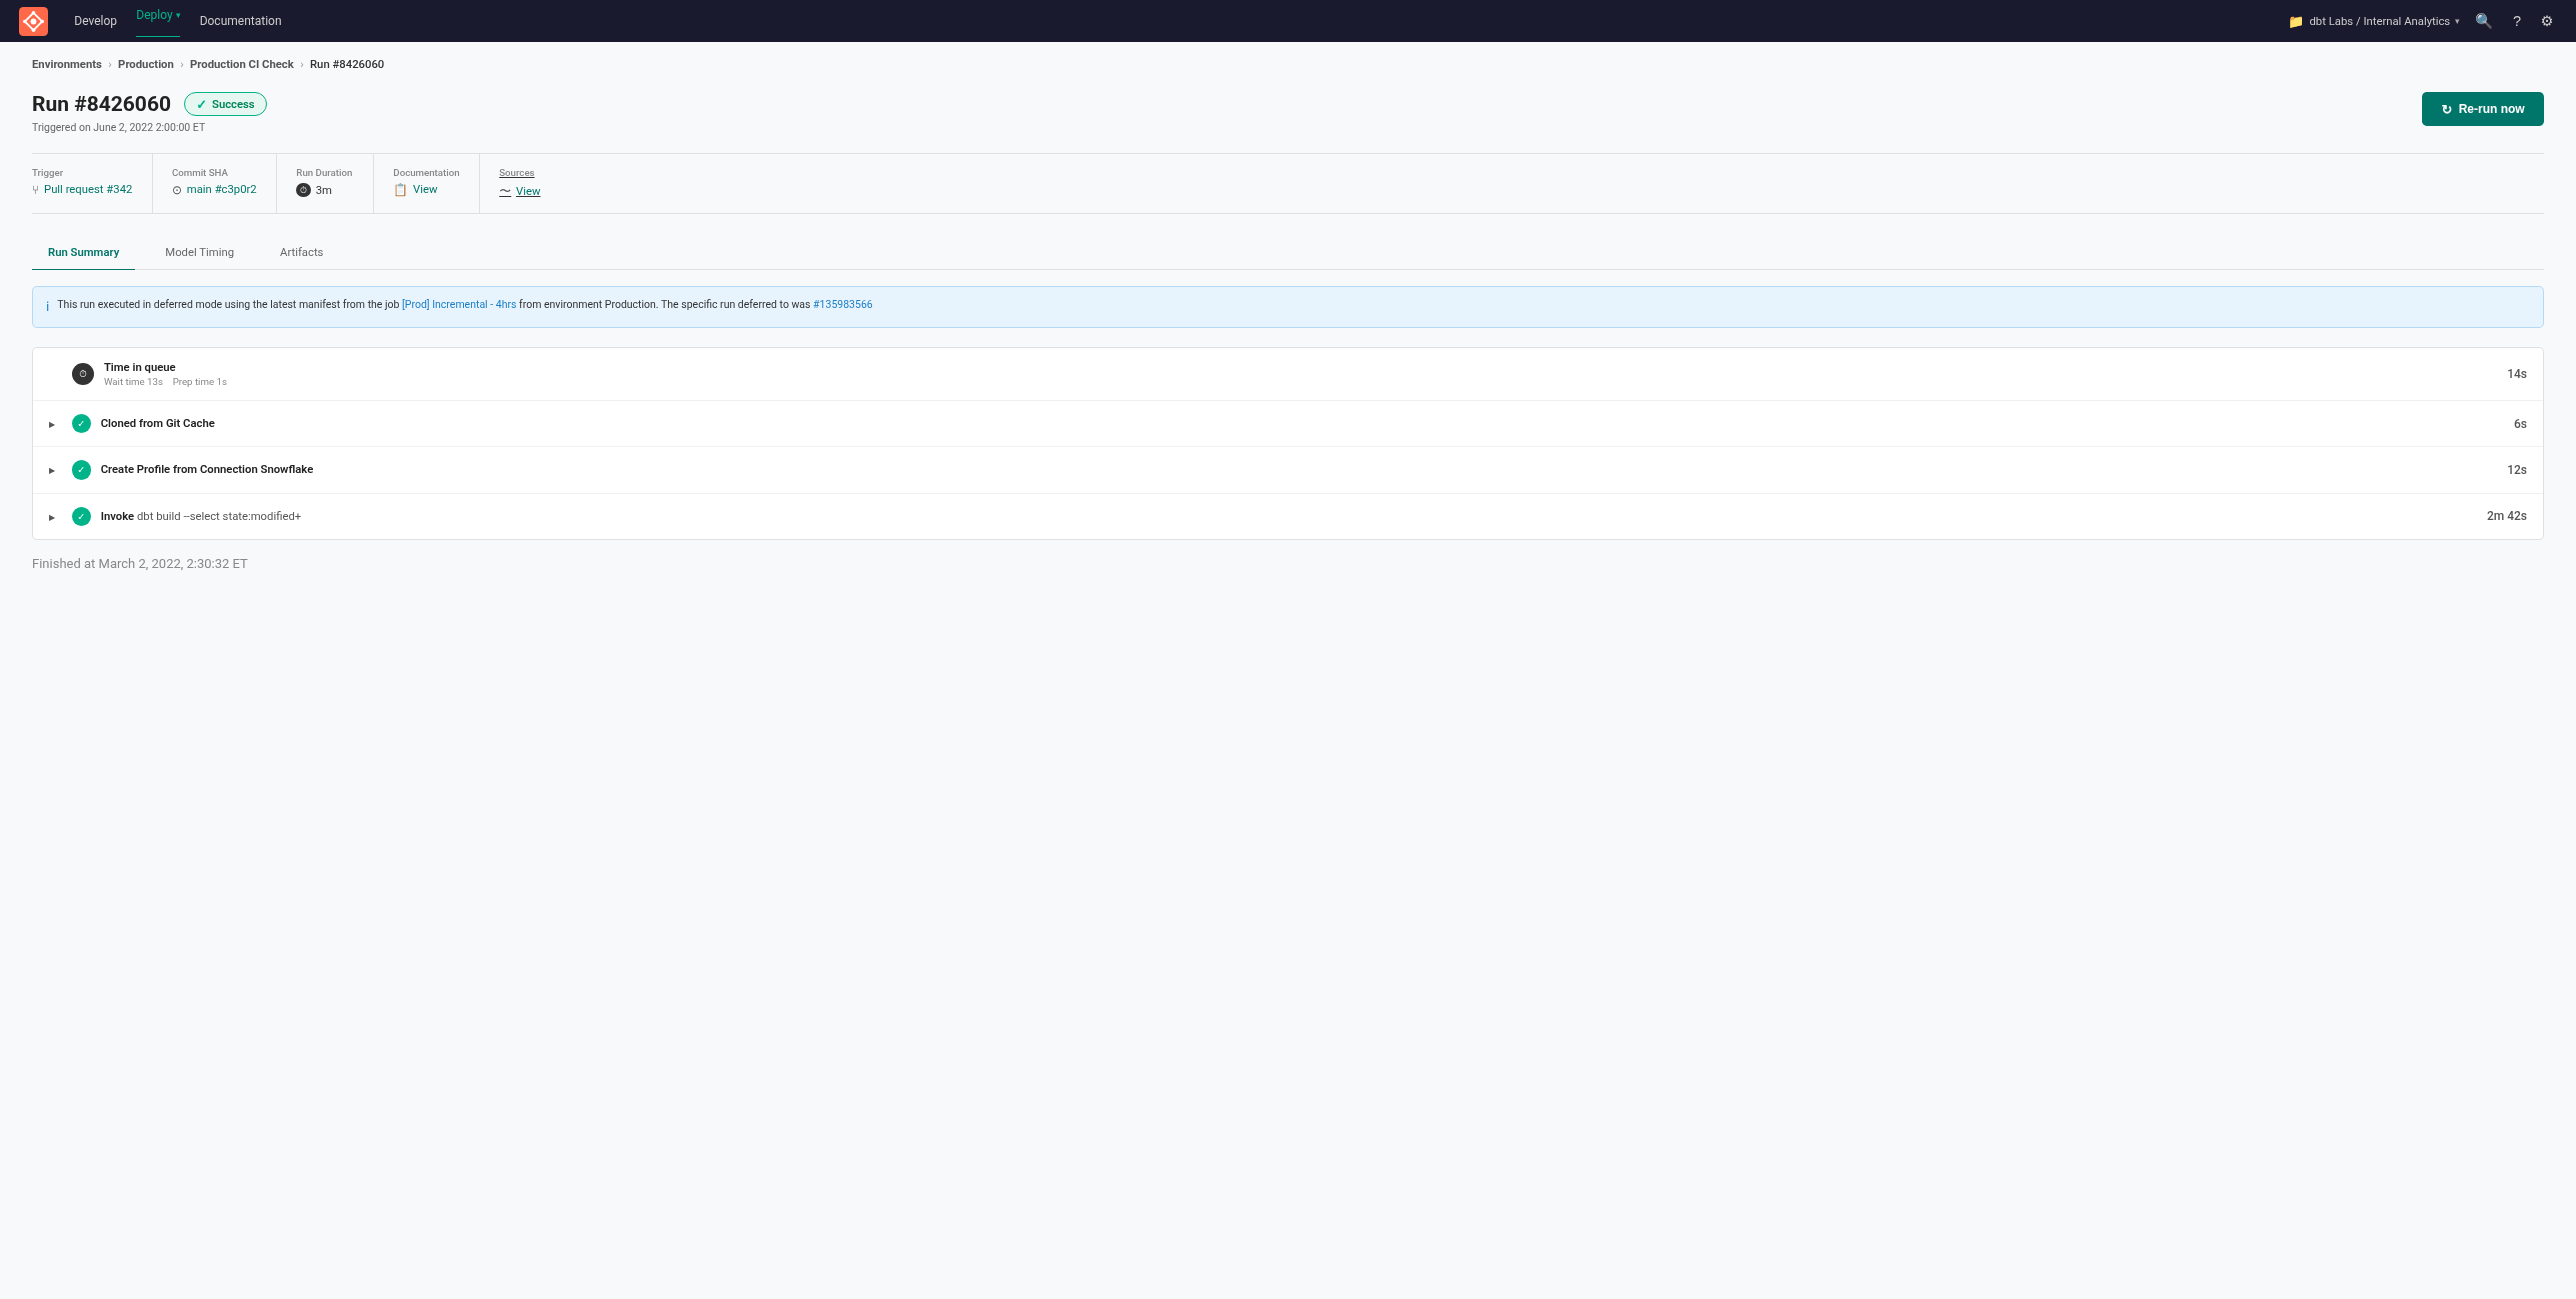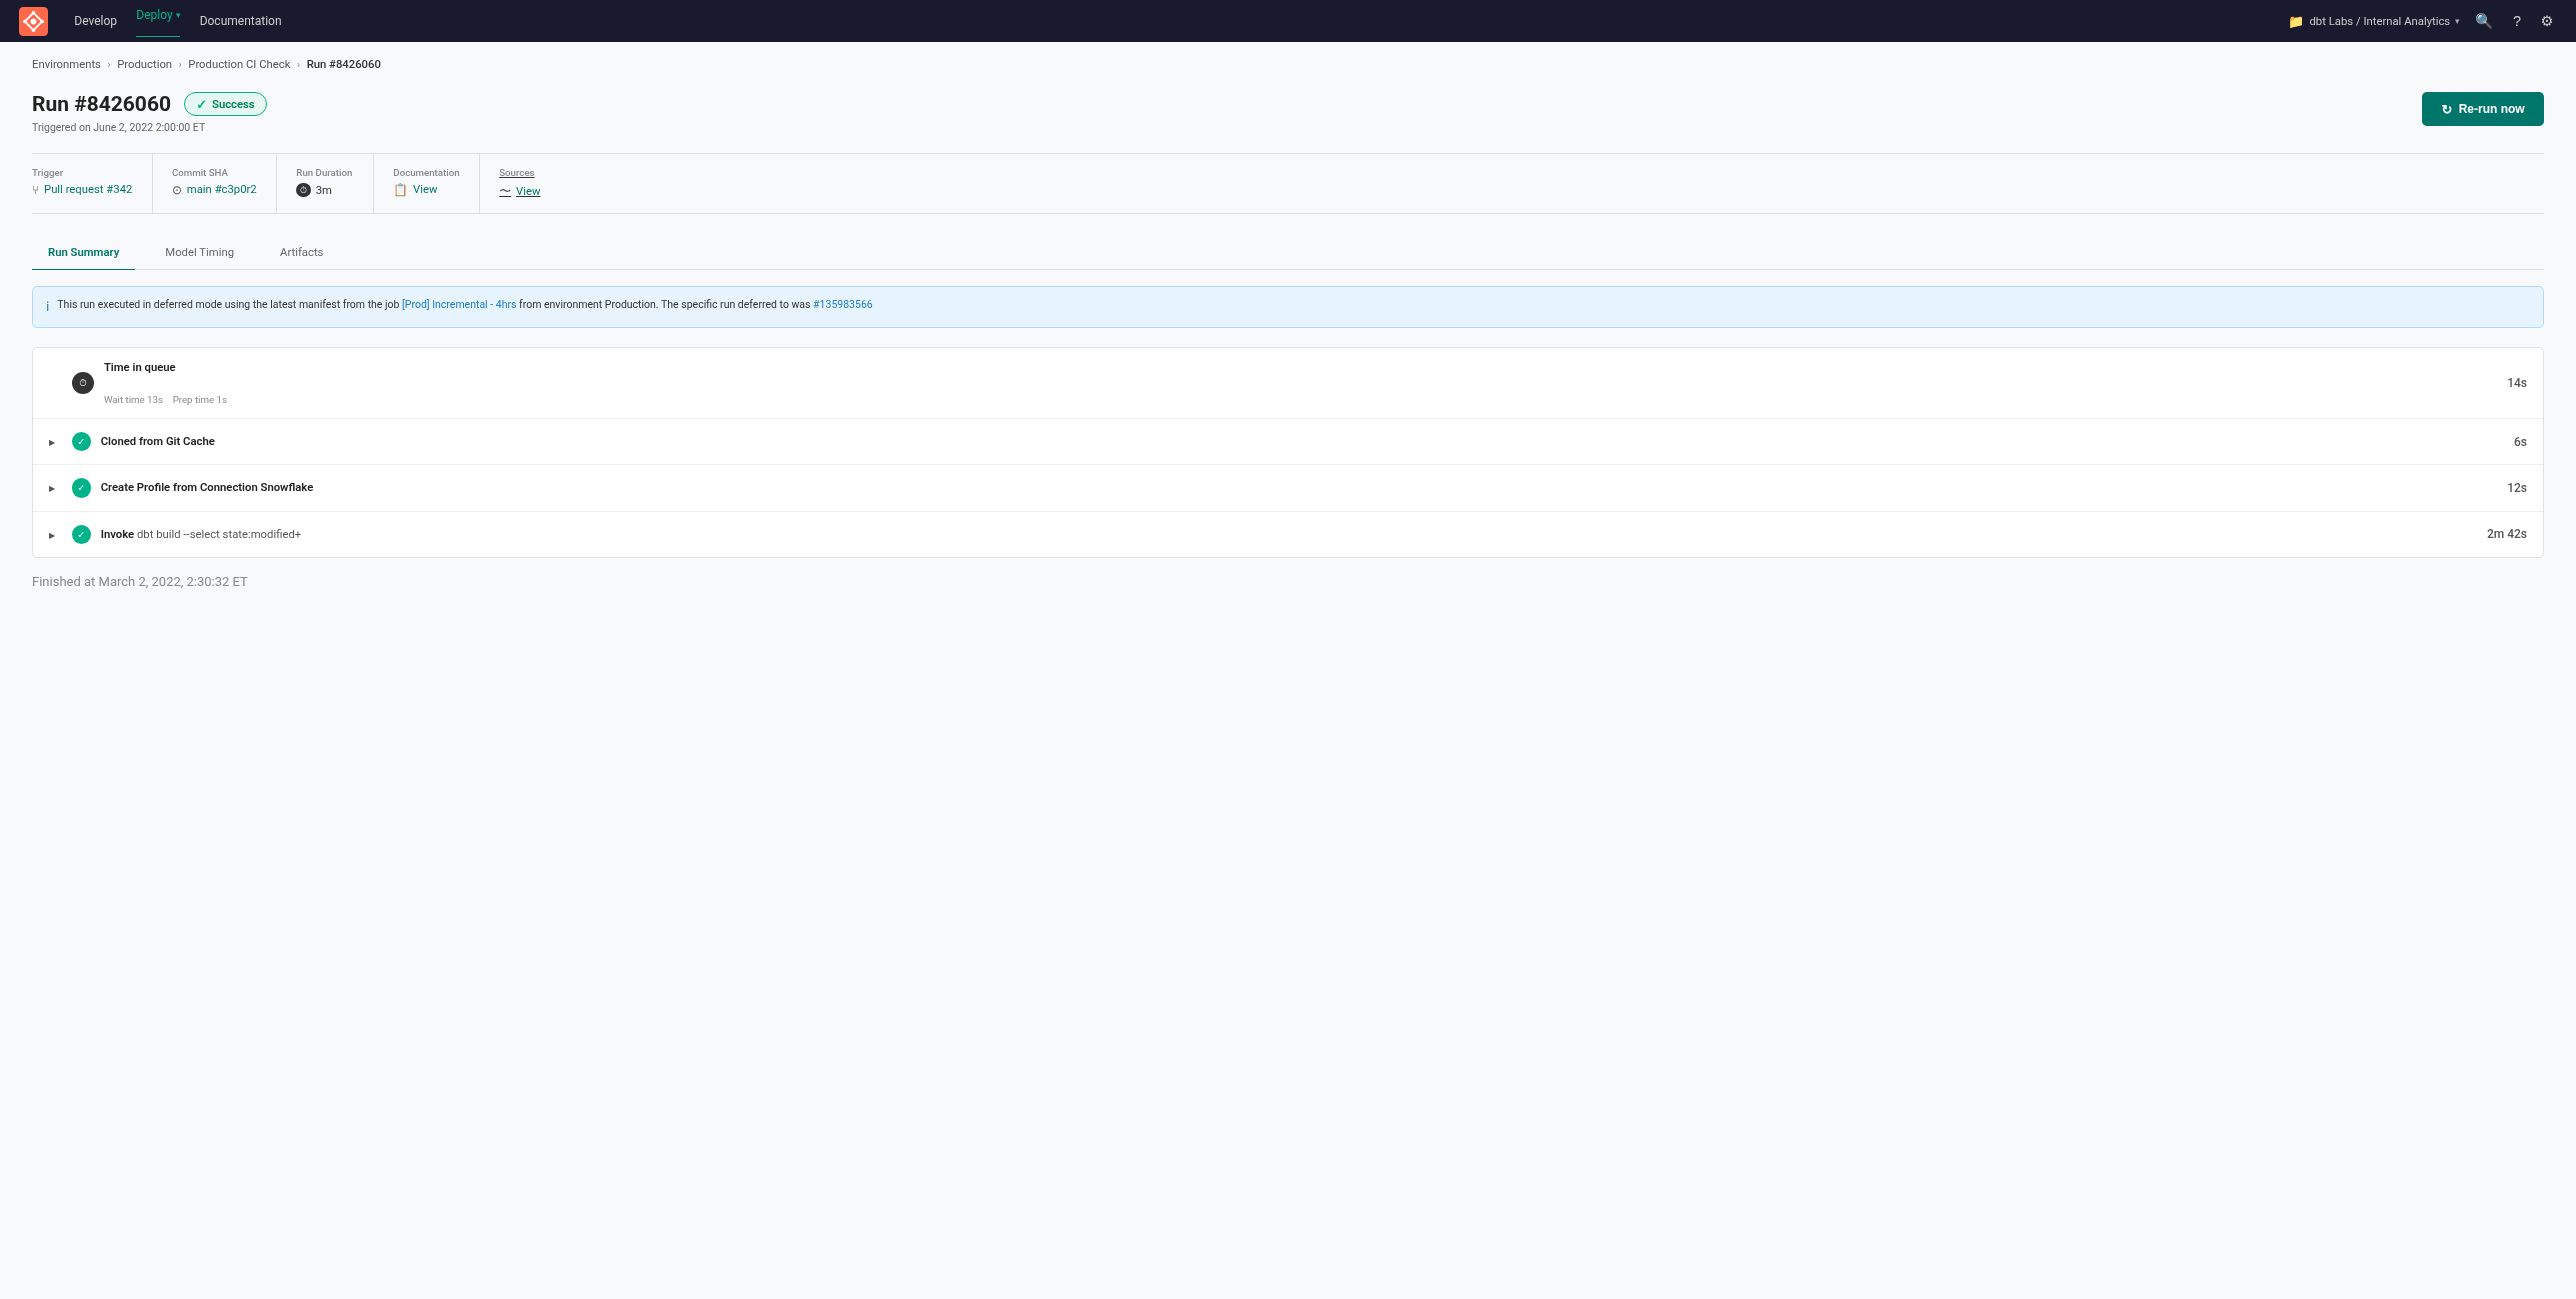--- a/index.html
+++ b/index.html
@@ -13,21 +13,21 @@
     .nav-link { color: #ccc; text-decoration: none; font-size: 12px; padding: 3.2px 0; }
     .nav-link.active { color: #00b388; border-bottom: 1.6px solid #00b388; padding-bottom: 14px; }
     .nav-link.deploy { color: #00b388; display: flex; align-items: center; gap: 3.2px; }
     .nav-right { margin-left: auto; display: flex; align-items: center; gap: 13px; color: #ccc; font-size: 11.3px; }
     .nav-project { display: flex; align-items: center; gap: 4.8px; color: #ccc; }
     .nav-project-text { font-size: 11.3px; }
     .nav-icon-btn { color: #ccc; background: none; border: none; cursor: pointer; font-size: 14.5px; padding: 3.2px; }
 
     
     .breadcrumb { padding: 16px 32px 8px; display: flex; align-items: center; gap: 6.4px; font-size: 11.3px; color: #666; }
-    .breadcrumb a { color: #555; text-decoration: none; }
+    .breadcrumb a { color: #555; text-decoration: none; font-weight: bold; }
     .breadcrumb-sep { color: #999; }
     .breadcrumb-current { color: #333; font-weight: 500; }
 
     
     .main { padding: 13px 32px 32px; background: #f8f9fa; min-height: calc(100vh - 42px); }
 
     
     .run-header { display: flex; align-items: flex-start; justify-content: space-between; margin-bottom: 19.3px; }
     .run-title-area { }
     .run-title-row { display: flex; align-items: center; gap: 13px; margin-bottom: 4.8px; }
@@ -59,21 +59,21 @@
     
     .steps-container { background: white; border: 0.8px solid #e0e0e0; border-radius: 4.8px; overflow: hidden; }
     .step-item { display: flex; align-items: center; padding: 13px 16px; border-bottom: 0.8px solid #f0f0f0; gap: 9.7px; }
     .step-item:last-child { border-bottom: none; }
     .step-expand { color: #555; cursor: pointer; font-size: 9.7px; width: 13px; flex-shrink: 0; }
     .step-check { width: 19.3px; height: 19.3px; border-radius: 50%; background: #00b388; color: white; display: flex; align-items: center; justify-content: center; font-size: 9.7px; flex-shrink: 0; }
     .step-clock { width: 22.5px; height: 22.5px; border-radius: 50%; background: #333; color: white; display: flex; align-items: center; justify-content: center; font-size: 9.7px; flex-shrink: 0; }
     .step-info { flex: 1; }
     .step-title { font-size: 11.3px; font-weight: 600; color: #222; }
     .step-title .step-cmd { font-weight: 400; color: #555; }
-    .step-subtitle { font-size: 9.7px; color: #888; margin-top: 20px; display: flex; gap: 9.7px; }
+    .step-subtitle { font-size: 9.7px; color: #888; margin-top: 2px; display: flex; gap: 9.7px; }
     .step-subtitle a { color: #888; text-decoration: none; }
     .step-duration { font-size: 12px; color: #555; font-weight: 500; margin-left: auto; }
 
     
     .run-footer { padding: 16px 0 0; color: #888; font-size: 13px; }
 
     
     .chevron-right::before { content: '▶'; font-size: 8px; }
   </style>
 </head>

